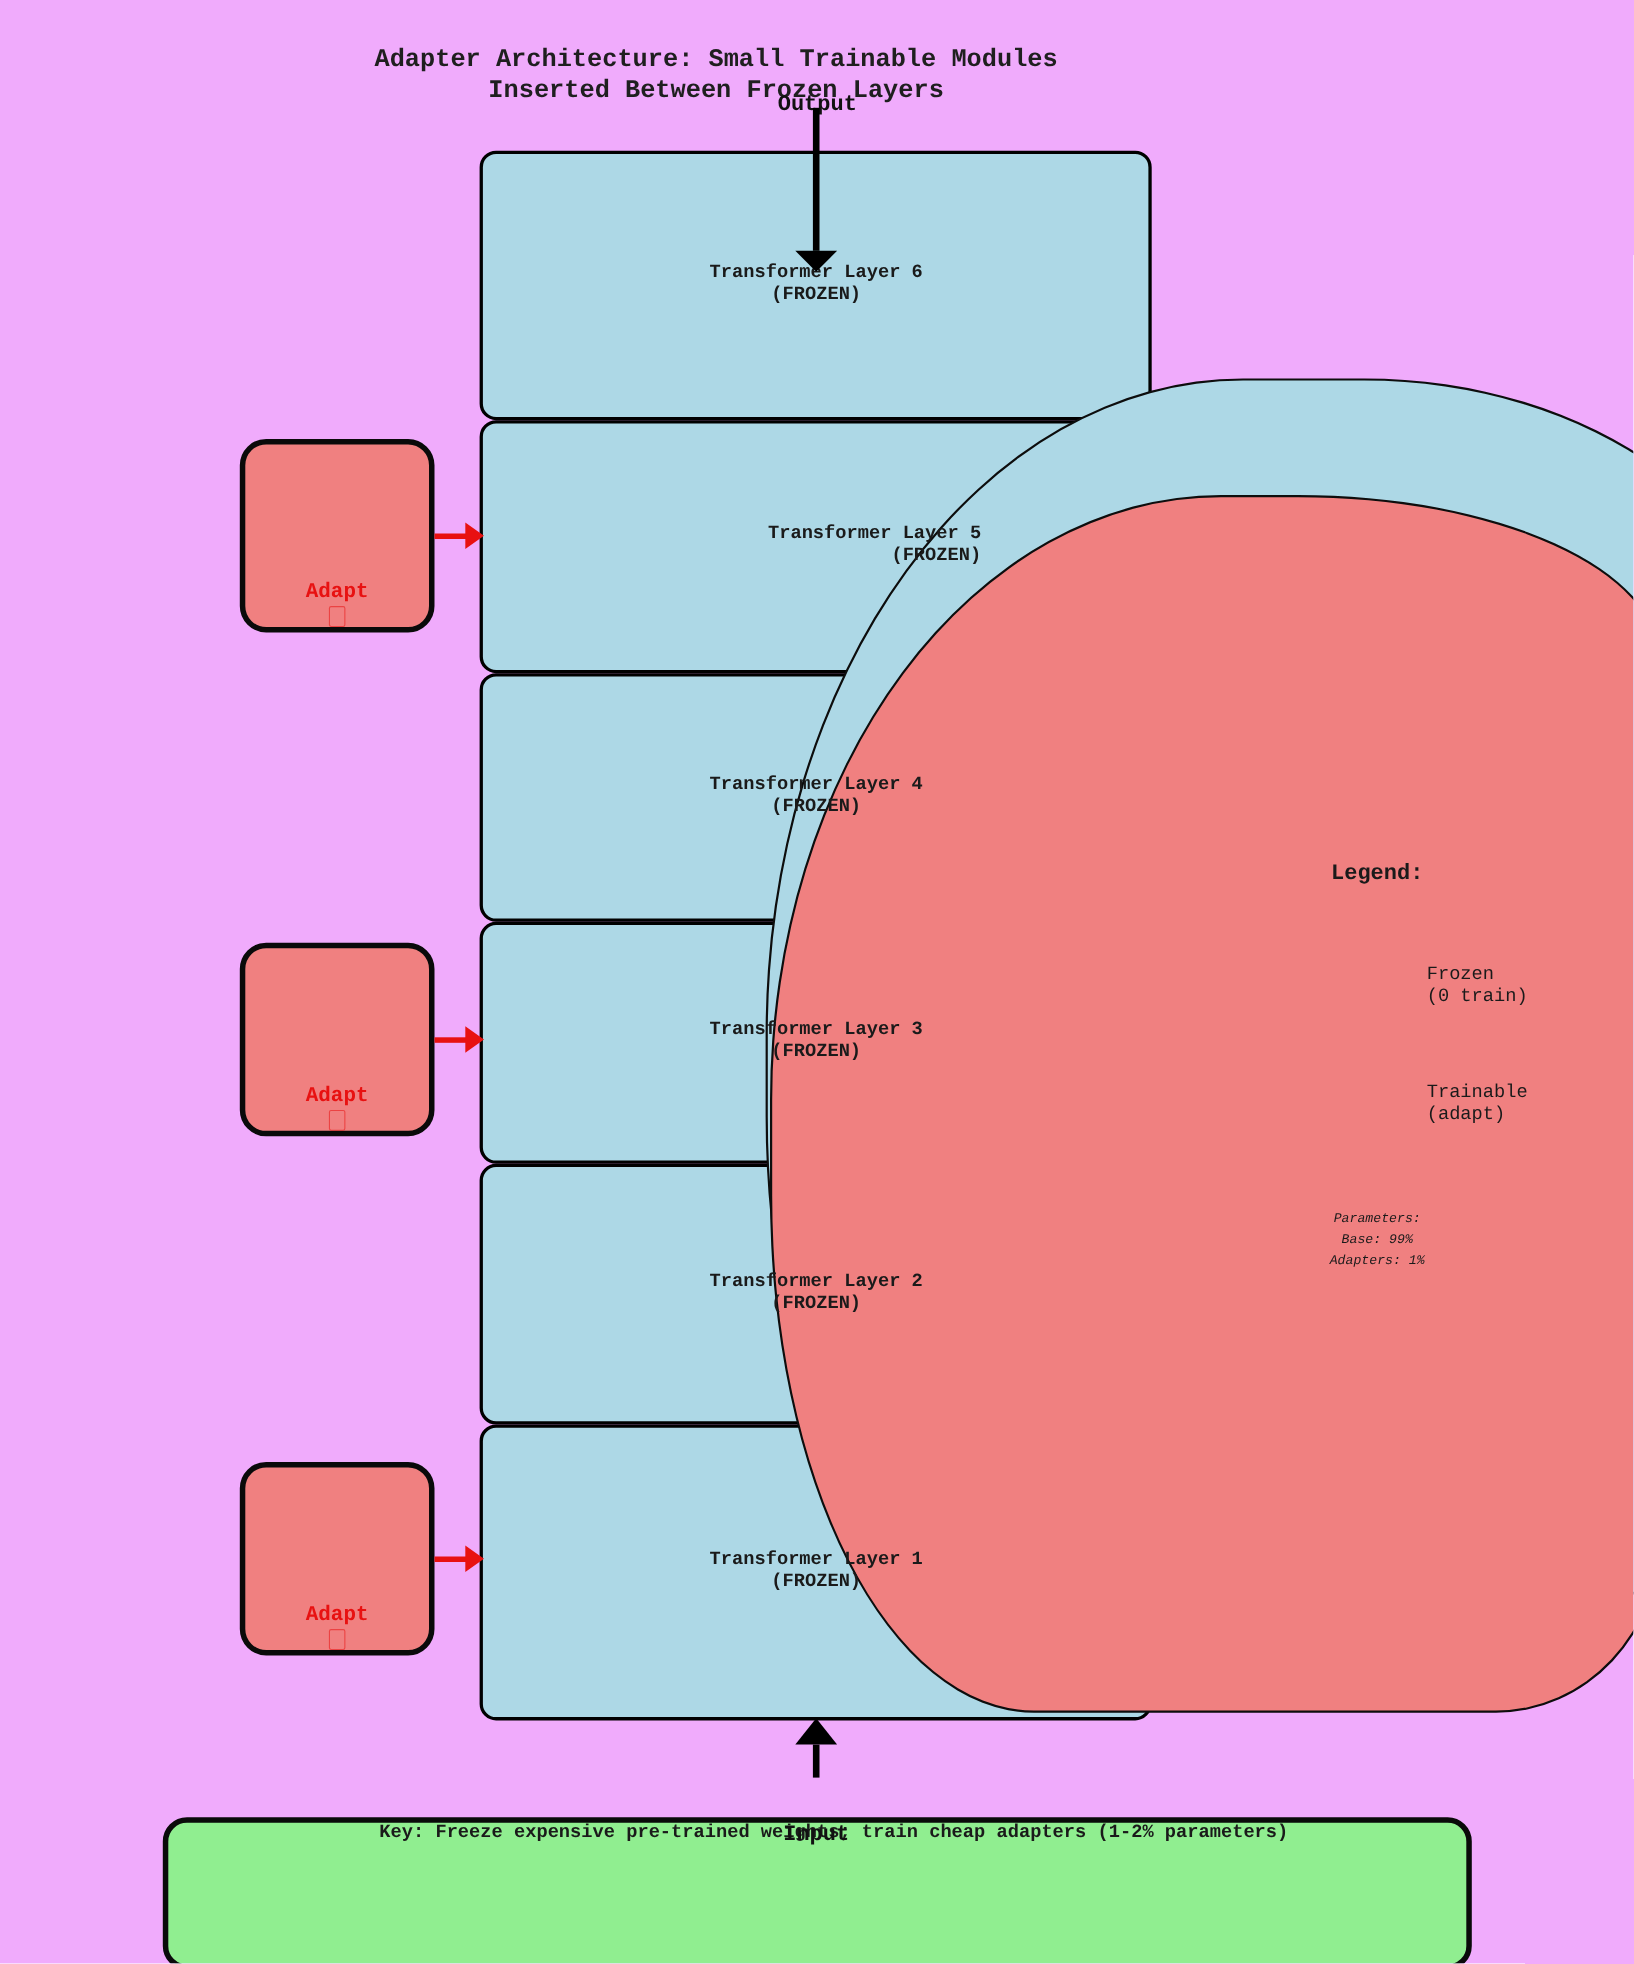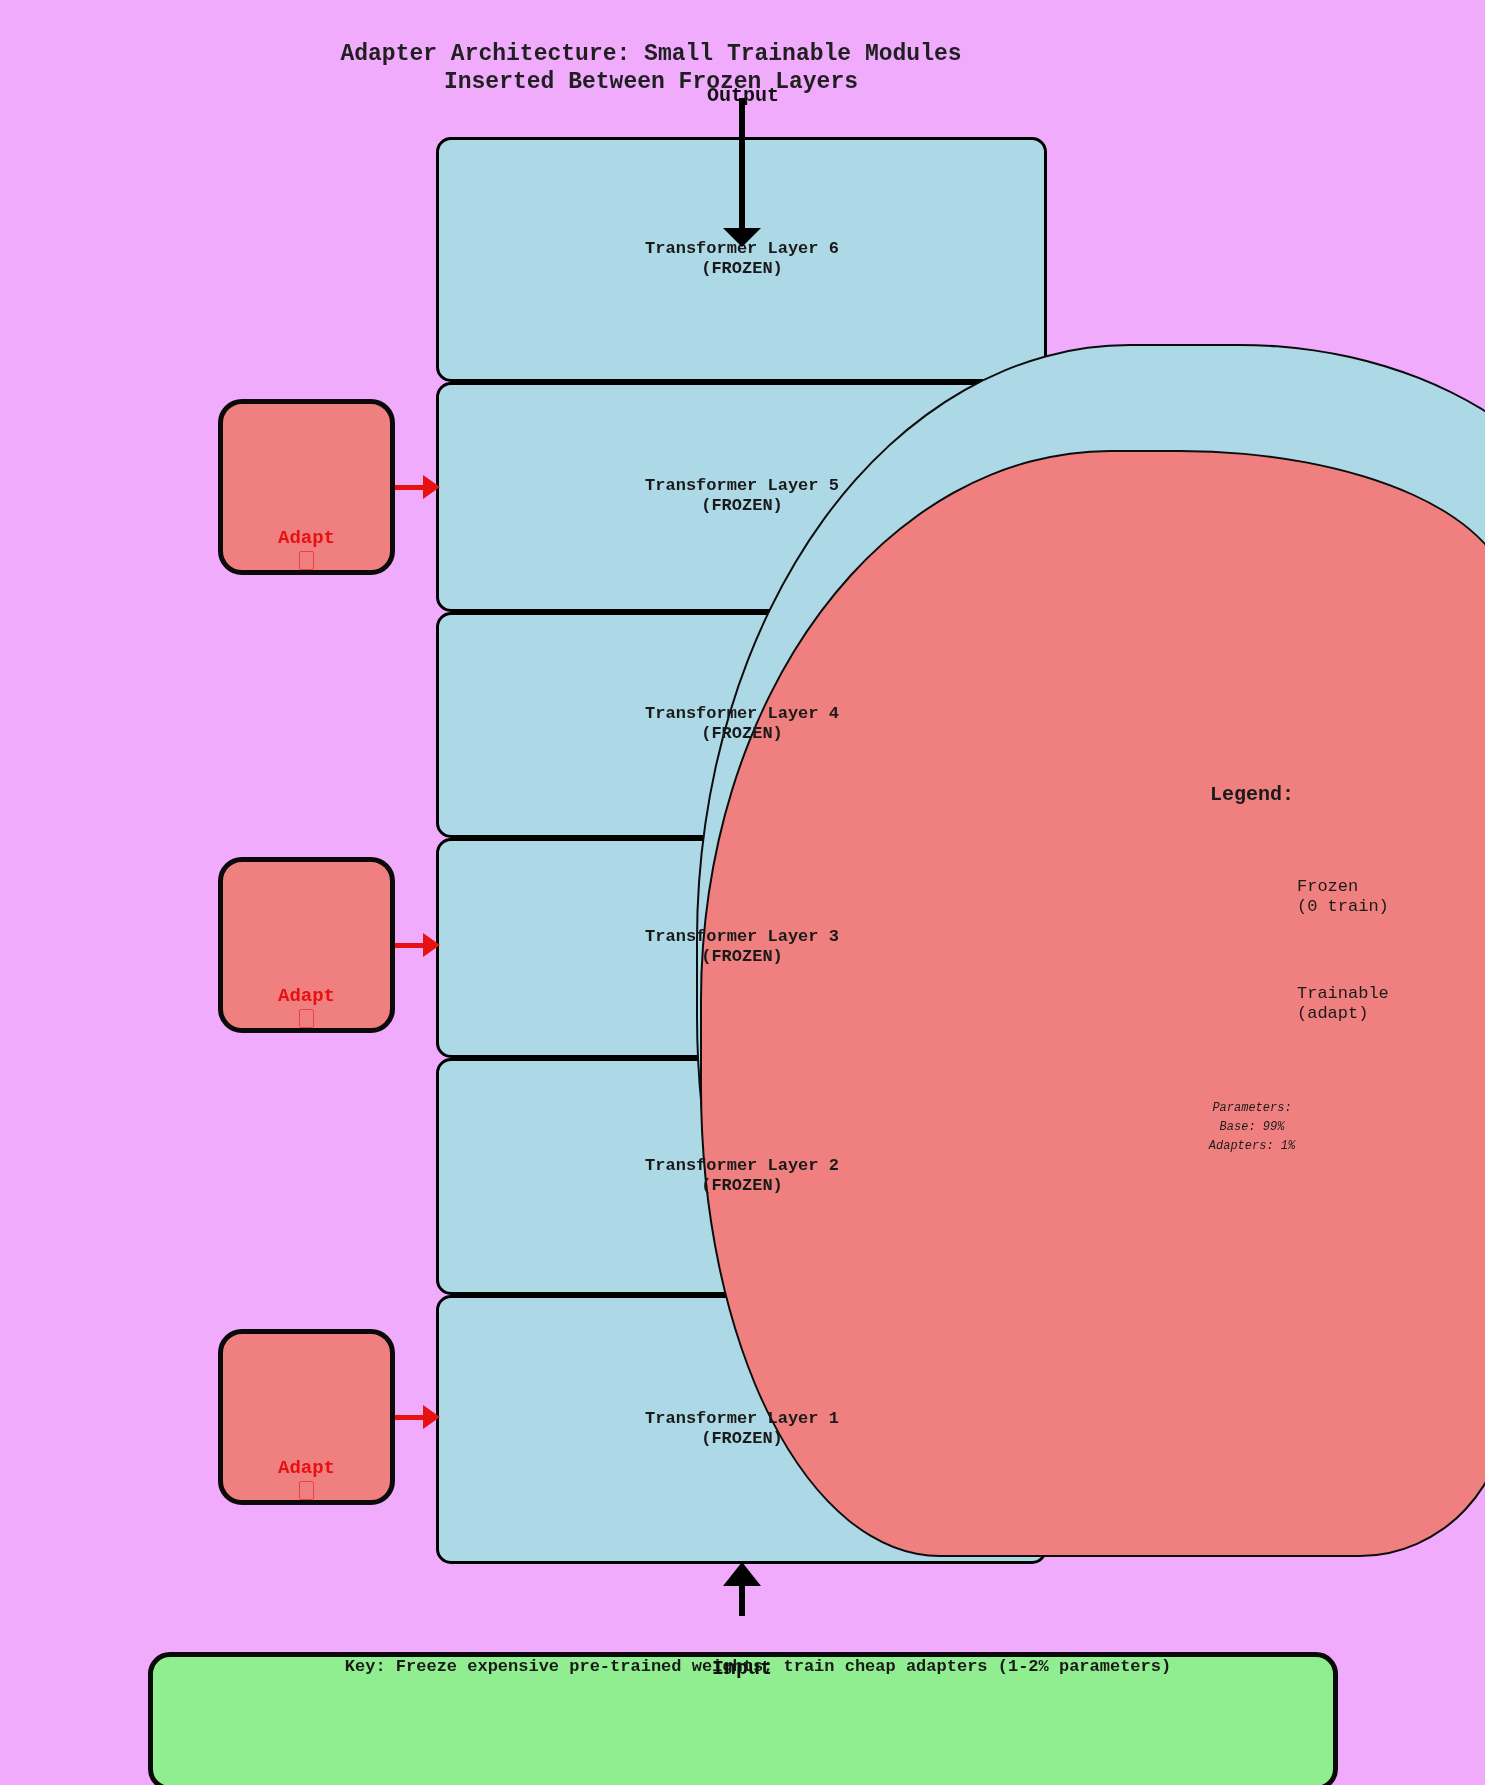--- a/index.html
+++ b/index.html
@@ -92,21 +92,21 @@
   <div class="abs giant giant-blue"></div>
   <div class="abs giant giant-red"></div>
 
   <div id="stack-mount">
       <div class="abs layer-box" style="top: 137px; height: 245px;"></div>
       <div class="abs layer-label" style="top: 238.5px;">
         <div>Transformer Layer 6</div>
         <div>(FROZEN)</div>
       </div>
       <div class="abs layer-box" style="top: 382px; height: 230px;"></div>
-      <div class="abs layer-label" style="top: 476px;">
+      <div class="abs layer-label" style="top: 476px; text-align: right;">
         <div>Transformer Layer 5</div>
         <div>(FROZEN)</div>
       </div>
       <div class="abs layer-box" style="top: 612px; height: 226px;"></div>
       <div class="abs layer-label" style="top: 704px;">
         <div>Transformer Layer 4</div>
         <div>(FROZEN)</div>
       </div>
       <div class="abs layer-box" style="top: 838px; height: 220px;"></div>
       <div class="abs layer-label" style="top: 927px;">

